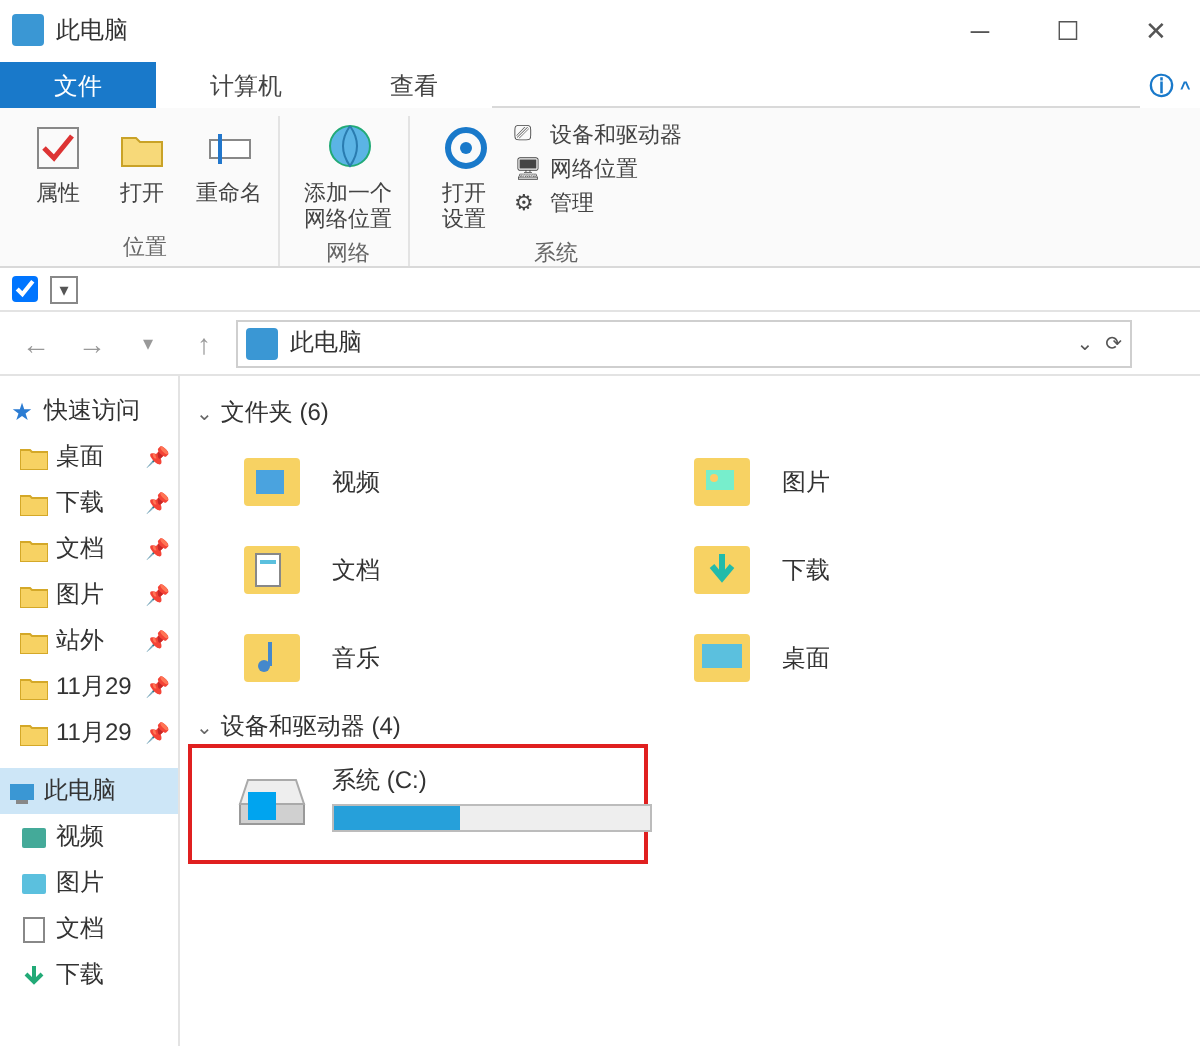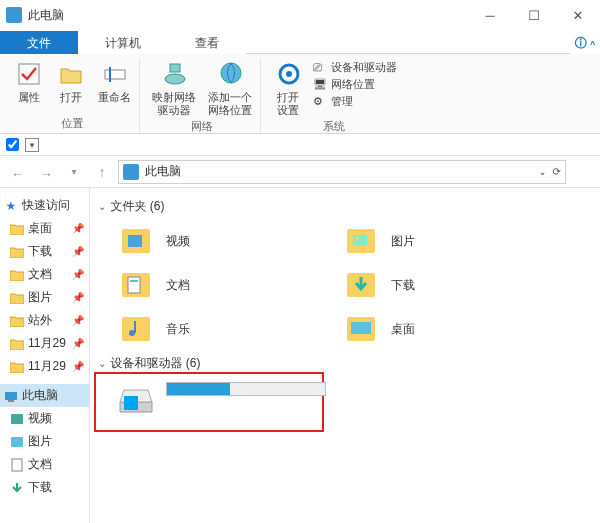--- a/index.html
+++ b/index.html
@@ -118,30 +118,20 @@
       </div>
     </div>
     <div class="rgrp-label">位置</div>
   </div>
 
   <div class="rgroup">
     <div class="rbtns">
       <div class="rbtn">
         <div class="ricon">
             <svg width="30" height="30">
-              <ellipse cx="15" cy="20" rx="10" ry="5" fill="#8cc" stroke="#399"></ellipse>
-              <rect x="10" y="5" width="10" height="8" fill="#8cc" stroke="#399"></rect>
-            </svg>
-          </div>
-        <div class="rlbl" style="white-space:pre">映射网络
-驱动器</div>
-      </div>
-      <div class="rbtn">
-        <div class="ricon">
-            <svg width="30" height="30">
               <circle cx="15" cy="14" r="10" fill="#5bb4e5" stroke="#2a7"></circle>
               <path d="M15 4 Q22 14 15 24 Q8 14 15 4" fill="none" stroke="#2a7cb0"></path>
             </svg>
           </div>
         <div class="rlbl" style="white-space:pre">添加一个
 网络位置</div>
       </div>
     </div>
     <div class="rgrp-label">网络</div>
   </div>
@@ -374,33 +364,34 @@
               <rect x="8" y="6" width="28" height="24" fill="#f7d263" rx="2"></rect>
               <rect x="12" y="11" width="20" height="12" fill="#5bc0de"></rect>
             </svg>
           </div>
           <div class="fname">桌面</div>
         </div>
       </div>
 
     <div class="sechdr">
       <span class="chev">⌄</span>
-      <span>设备和驱动器 (6)</span>
+      <span>设备和驱动器 (4)</span>
     </div>
     <div class="drives" id="drives-grid" style="position:relative">
       <div class="highlight" style="left:-4px; top:-4px; width:230px; height:60px;"></div>
     <div class="drive">
     <div class="dicon">
       <svg width="40" height="36">
               <path d="M4 20 L36 20 L36 30 L4 30 Z" fill="#d0d0d0" stroke="#999"></path>
               <path d="M8 8 L32 8 L36 20 L4 20 Z" fill="#eee" stroke="#aaa"></path>
               <rect x="8" y="14" width="14" height="14" fill="#00a4ef"></rect>
             </svg>
     </div>
     <div class="dinfo">
+      <div class="dname">系统 (C:)</div>
       <div class="dbar">
               <div class="dbarfill" style="width:40%"></div>
             </div>
     </div>
         </div>
       </div>
   </div>
 </div>
 
 </body></html>

